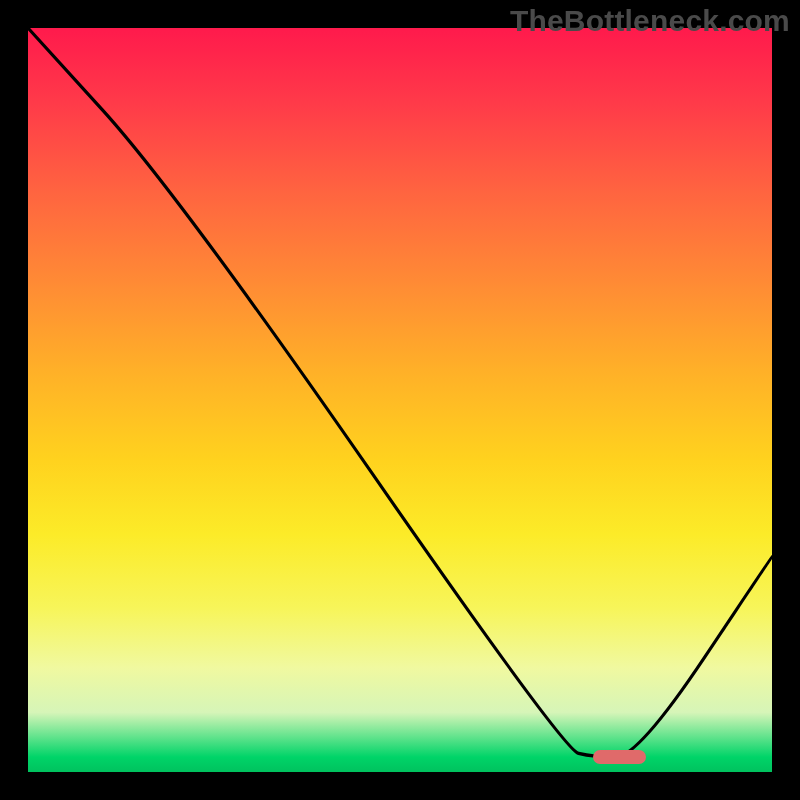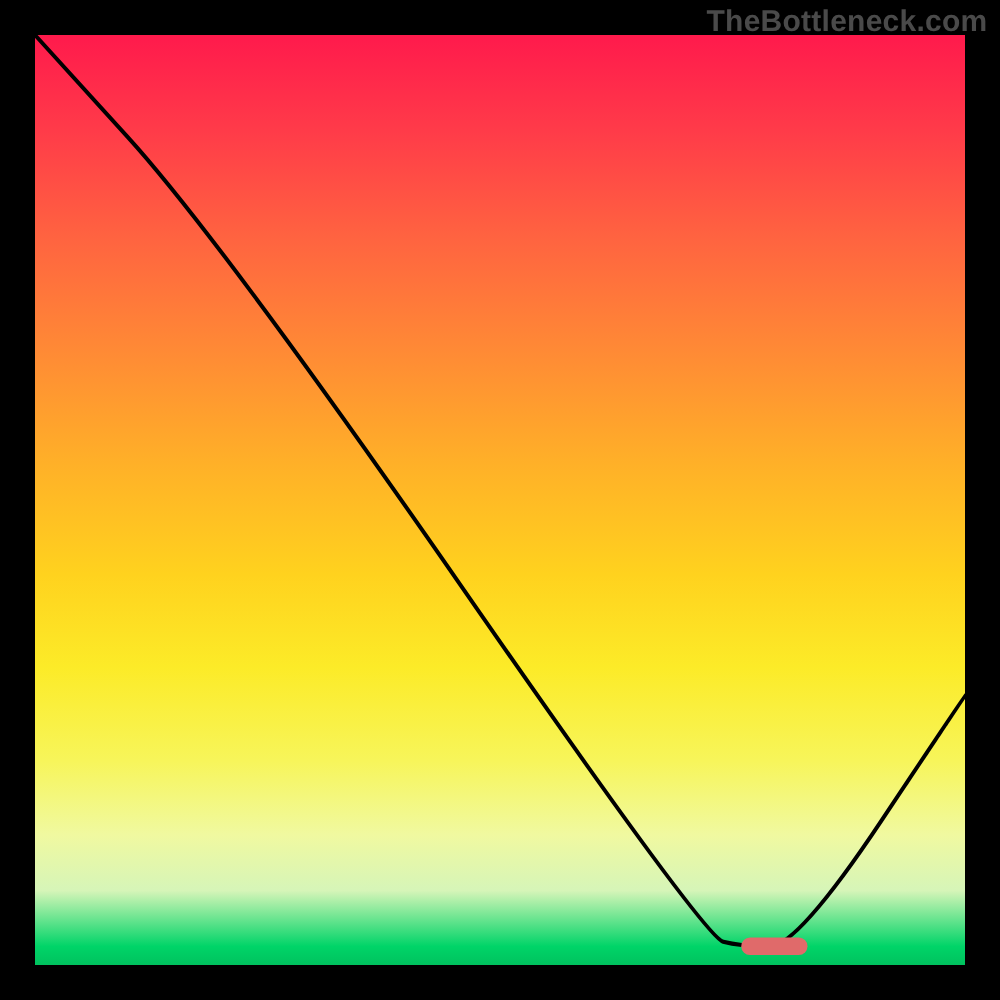--- a/index.html
+++ b/index.html
@@ -37,21 +37,21 @@
       #d6f5b8 92%,
       #00d468 98%,
       #00c25e 100%
     );
   }
   .watermark {
     position: absolute;
     top: 4px;
     right: 10px;
     color: #4a4a4a;
-    font-size: 24px;
+    font-size: 30px;
     font-weight: bold;
     letter-spacing: 0.2px;
   }
   svg.curve {
     position: absolute;
     left: 0;
     top: 0;
     width: 744px;
     height: 744px;
     overflow: visible;

